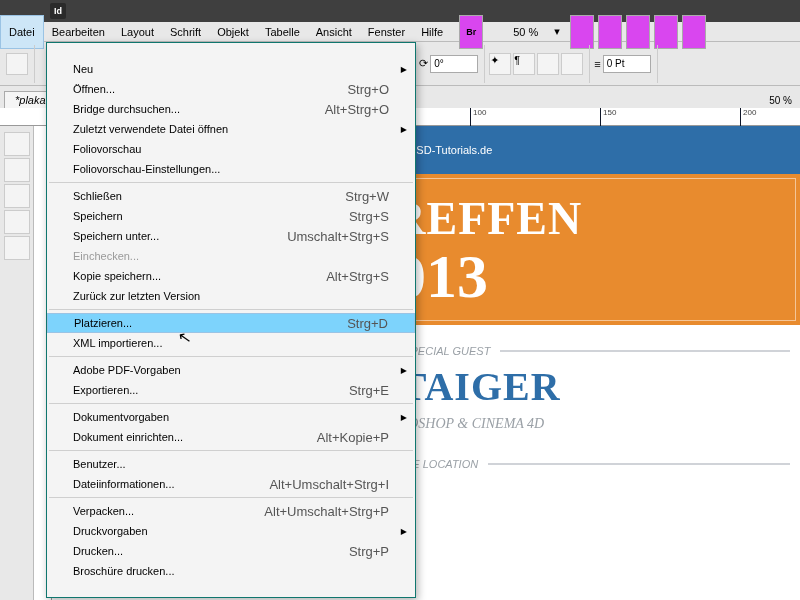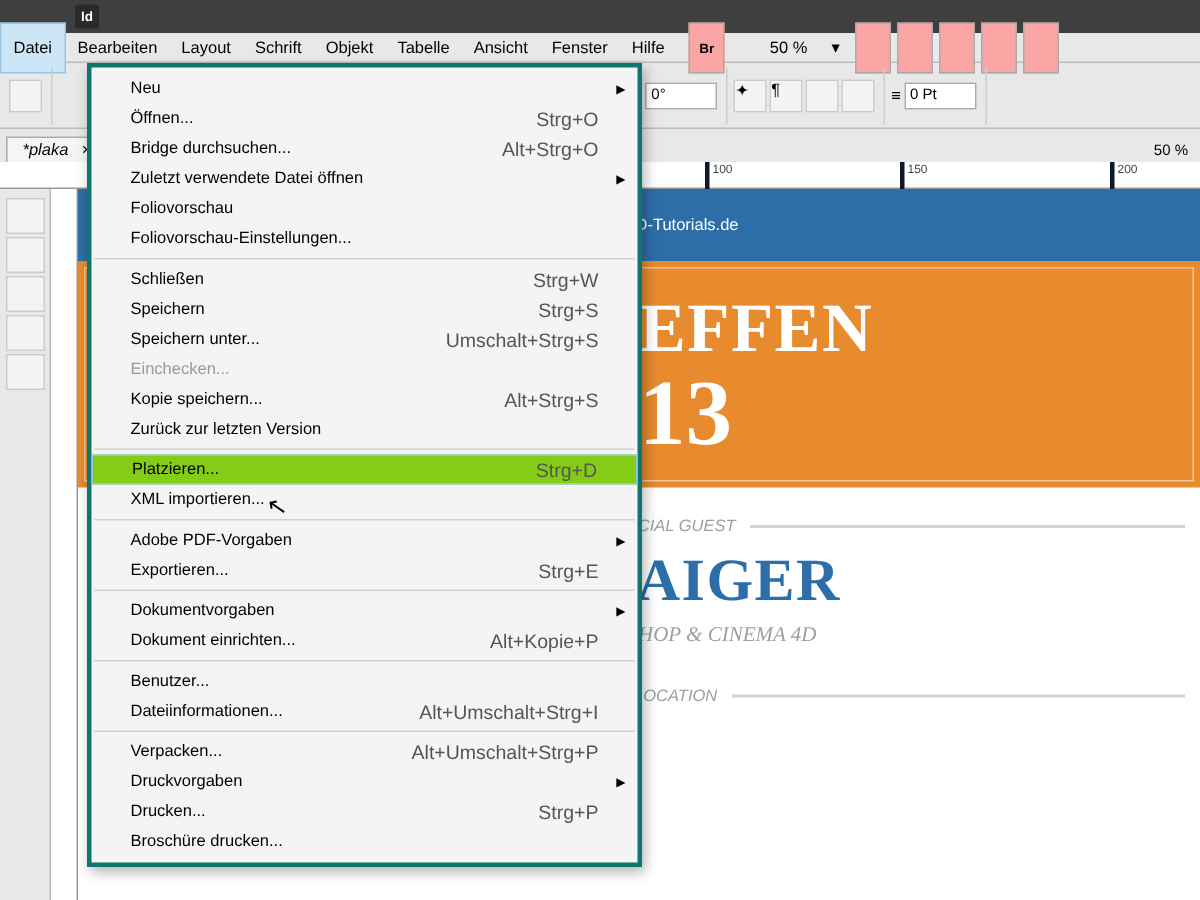--- a/index.html
+++ b/index.html
@@ -5,34 +5,34 @@
 * { margin: 0; padding: 0; box-sizing: border-box; font-family: "Segoe UI", Tahoma, sans-serif; font-size: 11px; }
 body { background: #d4d4d4; overflow: hidden; width: 800px; height: 600px; position: relative; }
 
 .titlebar { background: #3f3f3f; height: 22px; display: flex; align-items: center; padding: 0 6px; }
 .appicon { width: 16px; height: 16px; background: #2a2a2a; color: #fff; font-weight: bold; font-size: 9px; display: flex; align-items: center; justify-content: center; border-radius: 2px; margin-left: 44px; }
 
 .menubar { background: #e8e8e8; height: 20px; display: flex; align-items: center; border-bottom: 1px solid #bbb; }
 .menubar span { padding: 16px 8px; height: 100%; display: flex; align-items: center; cursor: default; }
 .menubar span.open { background: #cde6f7; border: 1px solid #9ac3e4; }
 .menubar .zoom { margin-left: 20px; }
-.menubar .iconbtn { width: 24px; height: 32px; border: 1px solid #aaa; background: #fca5a5; margin: 0 2px; display: inline-flex; align-items: center; justify-content: center; }
+.menubar .iconbtn { width: 24px; height: 32px; border: 1px solid #aaa; background: #d946ef; margin: 0 2px; display: inline-flex; align-items: center; justify-content: center; }
 
 .controlbar { background: #e8e8e8; height: 44px; border-bottom: 1px solid #bbb; display: flex; align-items: center; padding: 2px 6px; gap: 4px; }
 .ctrlgroup { display: flex; align-items: center; gap: 2px; border-right: 1px solid #ccc; padding-right: 6px; height: 38px; }
 .tinybtn { width: 22px; height: 22px; border: 1px solid #ccc; background: #f4f4f4; }
 .field { width: 48px; height: 18px; border: 1px solid #aaa; background: #fff; padding: 0 3px; font-size: 10px; display: flex; align-items: center; }
 
 .tabbar { background: #e8e8e8; height: 22px; display: flex; align-items: flex-end; padding-left: 4px; }
 .tab { background: #f5f5f5; border: 1px solid #aaa; border-bottom: none; padding: 2px 10px; font-size: 10px; font-style: italic; }
 .tab .x { margin-left: 6px; }
 .tabextra { margin-left: auto; padding: 2px 8px; font-size: 10px; }
 
 .ruler-h { background: #fff; height: 18px; border-bottom: 1px solid #999; position: relative; }
-.ruler-h .tick { position: absolute; top: 0; font-size: 8px; color: #444; border-left: 3px solid #0f172a; height: 28px; padding-left: 2px; }
+.ruler-h .tick { position: absolute; top: 0; font-size: 8px; color: #444; border-left: 1px solid #0f172a; height: 28px; padding-left: 2px; }
 
 .workspace { position: relative; height: 490px; background: #d4d4d4; }
 .toolpanel { position: absolute; left: 0; top: 0; width: 34px; background: #e8e8e8; height: 100%; border-right: 1px solid #bbb; padding-top: 4px; }
 .tool { width: 26px; height: 24px; margin: 2px auto; border: 1px solid #ccc; background: #f4f4f4; }
 .ruler-v { position: absolute; left: 34px; top: 0; width: 18px; height: 100%; background: #fff; border-right: 1px solid #999; }
 
 .canvas { position: absolute; left: 52px; top: 0; right: 0; height: 100%; background: #fff; }
 .poster { position: absolute; left: 0; top: 0; width: 100%; }
 .bluebar { background: #2e6ea8; height: 48px; display: flex; align-items: center; justify-content: center; gap: 8px; color: #fff; font-family: Georgia, serif; font-size: 16px; }
 .bfly { font-size: 18px; }
@@ -40,24 +40,24 @@
 .orangeblock::before { content:""; position:absolute; top:4px; left:4px; right:4px; bottom:4px; border:1px solid rgba(255,255,255,0.5); }
 .orange-l1 { color: #fff; font-family: Georgia, serif; font-weight: bold; font-size: 46px; letter-spacing: 1px; }
 .orange-l2 { color: #fff; font-family: Georgia, serif; font-weight: bold; font-size: 62px; line-height: 1; }
 .whitesec { background: #fff; padding: 14px 10px; text-align: center; }
 .ruleline { display: flex; align-items: center; gap: 10px; color: #9aa0a6; font-family: Georgia, serif; font-style: italic; font-size: 14px; margin: 6px 0; }
 .ruleline::before, .ruleline::after { content: ""; flex: 1; height: 2px; background: #d0d3d8; }
 .big-blue { color: #2e6ea8; font-family: Georgia, serif; font-weight: bold; font-size: 40px; letter-spacing: 1px; margin: 6px 0; }
 .subgray { color: #9aa0a6; font-family: Georgia, serif; font-style: italic; font-size: 14px; }
 
 
-.dropdown { position: absolute; left: 46px; top: 42px; width: 370px; background: #f4f4f4; border: 3px solid #0f766e; box-shadow: 2px 3px 8px rgba(0,0,0,0.3); z-index: 100; padding: 4px 0; margin-left: 12px; }
+.dropdown { position: absolute; left: 46px; top: 42px; width: 370px; background: #f4f4f4; border: 1px solid #0f766e; box-shadow: 2px 3px 8px rgba(0,0,0,0.3); z-index: 100; padding: 16px 0; }
 .mi { display: flex; align-items: center; height: 20px; padding: 0 26px 0 26px; cursor: default; }
 .mi.disabled { color: #9a9a9a; }
-.mi.highlight { background: #84cc16; border: 1px solid #9ac3e4; height: 20px; }
+.mi.highlight { background: #7dd3fc; border: 1px solid #9ac3e4; height: 20px; }
 .mi .lbl { flex: 1; }
 .mi .sc { color: #555; font-size: 13px; }
 .mi .arrow { position: absolute; right: 8px; font-size: 8px; }
 .msep { height: 1px; background: #cfcfcf; margin: 3px 2px; }
 .cursor { position: absolute; left: 178px; top: 328px; font-size: 16px; z-index: 200; color: #000; transform: rotate(-10deg); }
 </style>
 </head>
 <body>
 
 <div class="titlebar">

